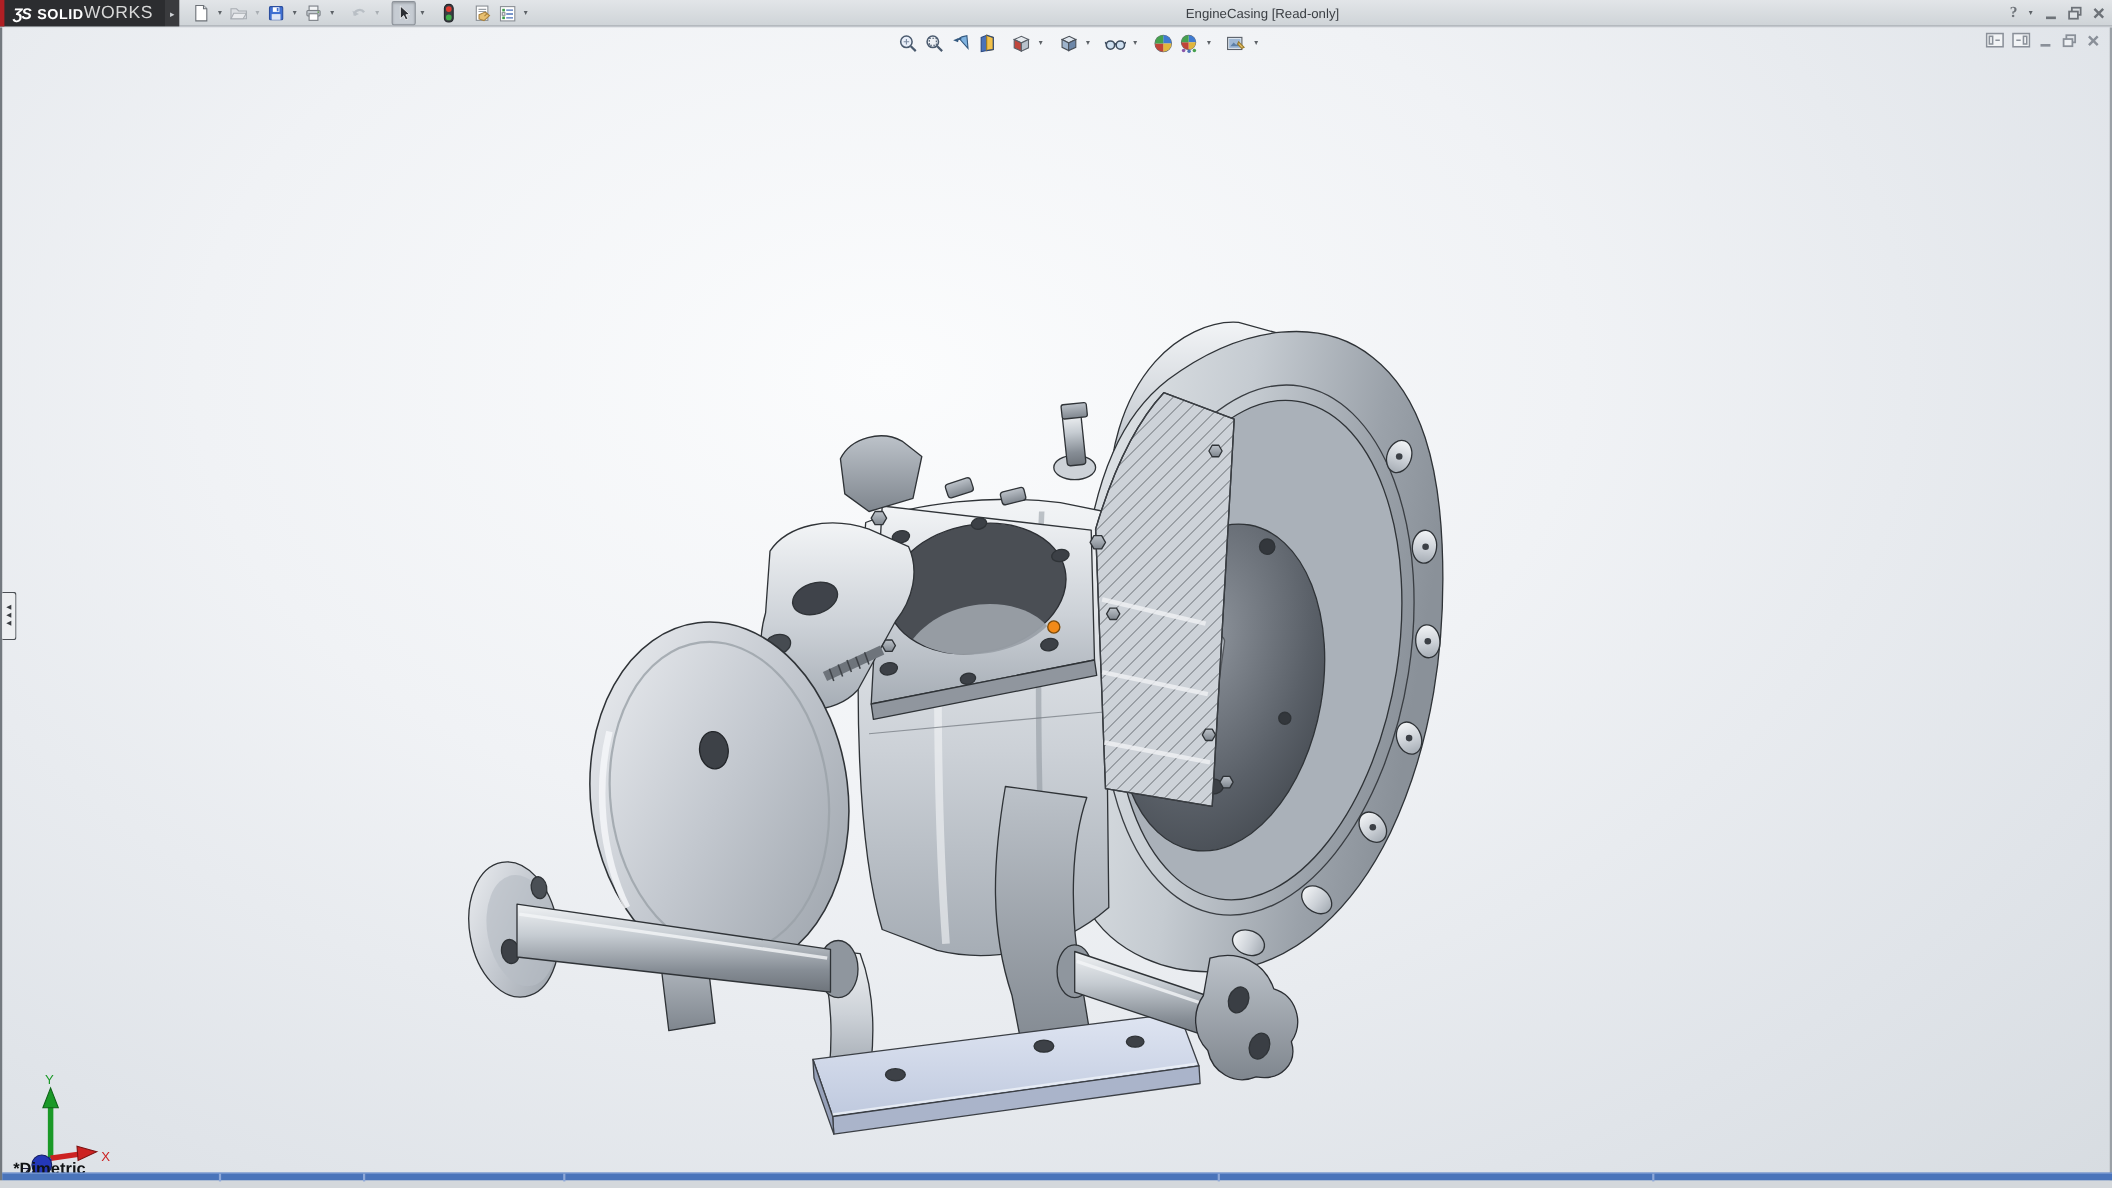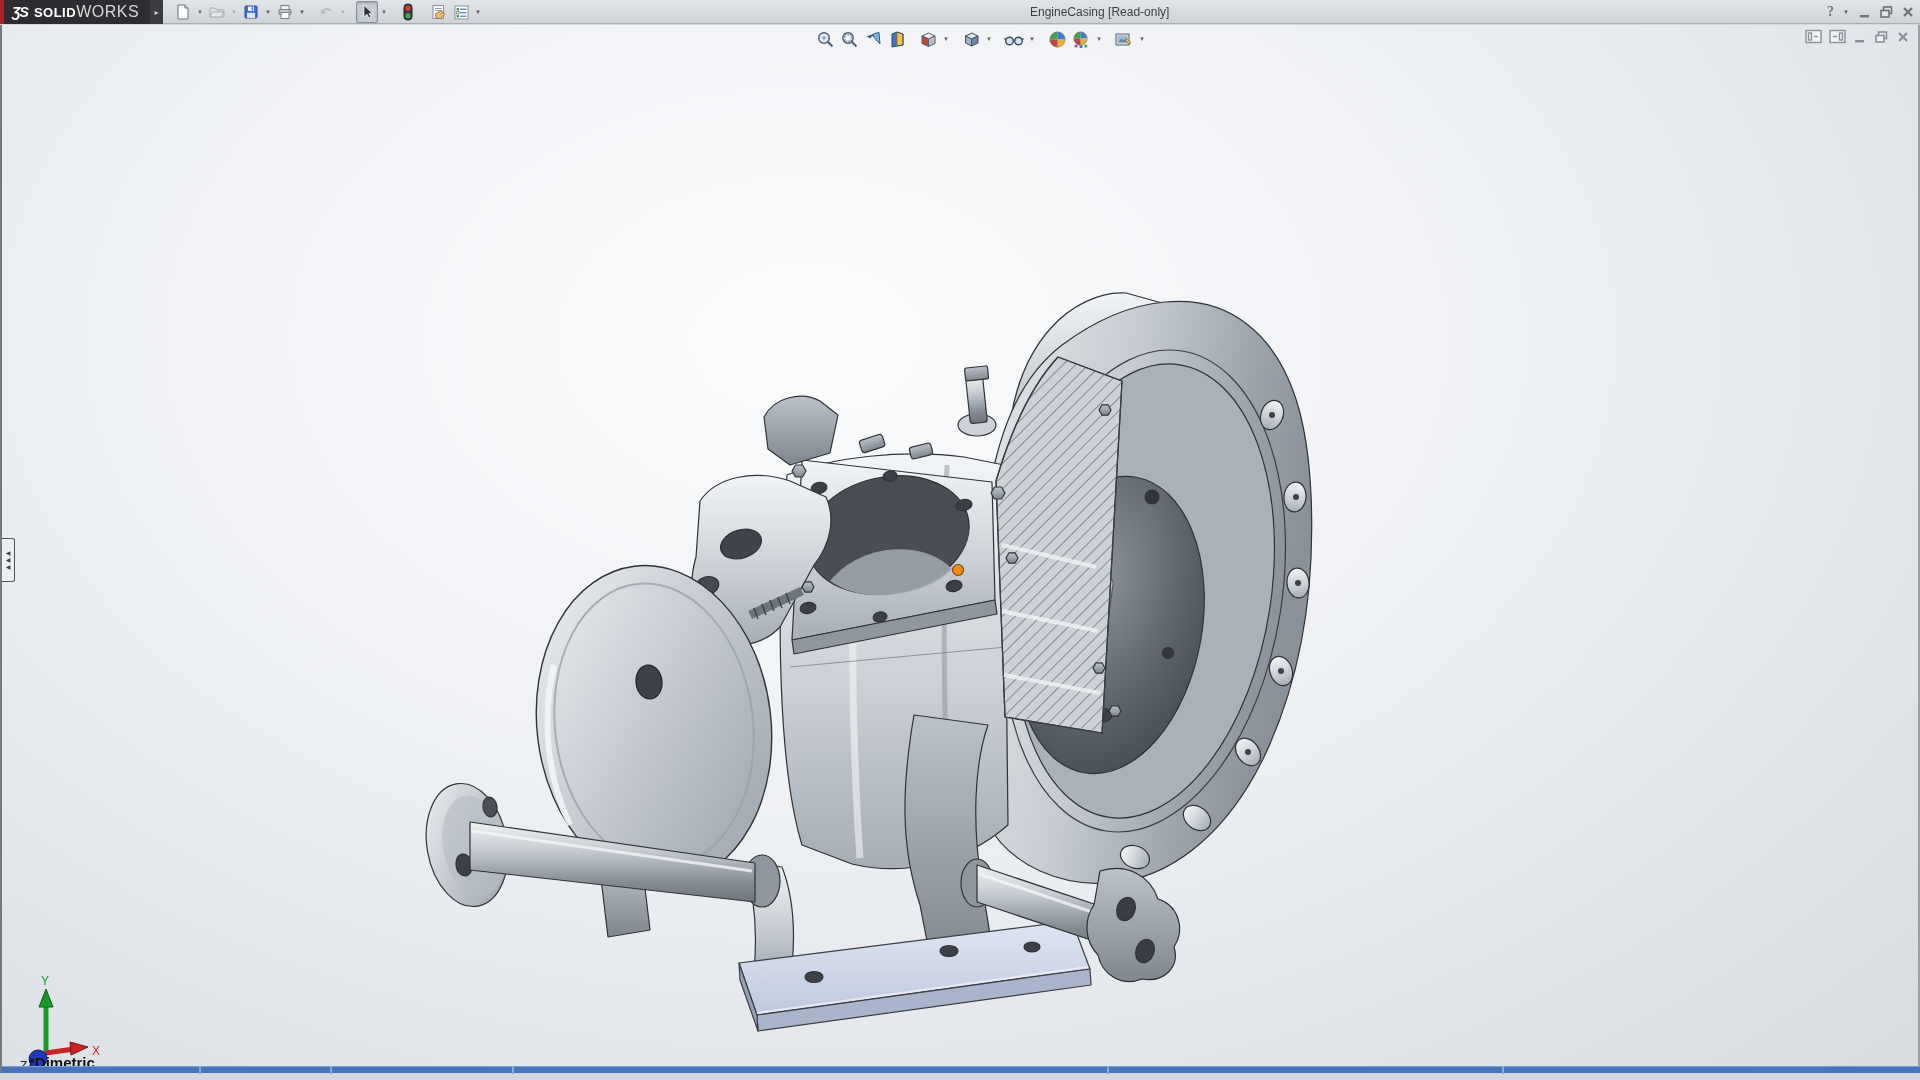--- a/index.html
+++ b/index.html
@@ -18,21 +18,21 @@
   .logo-flyout{ position:absolute; left:150px; top:0; width:13px; height:24px; background:#3a3b3e;
     color:#cfd2d6; font-size:8px; display:flex; align-items:center; justify-content:center; }
 
   .main-toolbar{ position:absolute; left:172px; top:1px; height:22px; display:flex; align-items:center; gap:1px; }
   .tbtn{ width:22px; height:22px; display:flex; align-items:center; justify-content:center; border:1px solid transparent; border-radius:2px; }
   .tbtn.pressed{ background:#c6ccd3; border:1px solid #8b9198; box-shadow:inset 0 1px 2px rgba(0,0,0,.25); }
   .dd{ font-size:7px; color:#5c6166; width:10px; text-align:center; }
   .dd.dim{ color:#a9aeb3; }
   .tb-gap{ width:6px; }
 
-  .win-title{ position:absolute; left:1030px; top:5px; font-size:12px; color:#3b3f44; }
+  .win-title{ position:absolute; left:1078px; top:5px; font-size:12px; color:#3b3f44; }
 
   .win-controls{ position:absolute; right:5px; top:0; height:24px; display:flex; align-items:center; gap:7px; }
   .wc{ color:#6d7278; display:flex; align-items:center; justify-content:center; }
   .wc-help{ font-size:14px; font-weight:bold; font-family:"Liberation Serif", serif; }
 
   
   .viewport{ position:absolute; left:0; top:25px; width:1920px; height:1048px;
     border-left:2px solid #73797f; border-right:2px solid #9aa0a6;
     background:radial-gradient(ellipse at 42% 30%, #fbfcfd 0%, #f0f2f5 40%, #e0e4e9 78%, #d7dce1 100%); }
 
@@ -48,21 +48,21 @@
   .left-tab{ position:absolute; left:0; top:513px; width:13px; height:44px; background:#edeff1;
     border:1px solid #4c5055; border-left:none; border-radius:0 3px 3px 0;
     display:flex; flex-direction:column; align-items:center; justify-content:center; gap:1px; }
   .left-tab span{ font-size:6px; color:#3a3d41; line-height:1; }
 
   
   .model-svg{ position:absolute; left:420px; top:250px; }
 
   
   .triad-svg{ position:absolute; left:6px; top:950px; }
-  .view-label{ position:absolute; left:27px; top:1029px; font-size:15px; font-weight:bold; color:#101214; }
+  .view-label{ position:absolute; left:10px; top:1029px; font-size:15px; font-weight:bold; color:#101214; }
 
   
   .status-sliver{ position:absolute; left:0; bottom:0; width:1920px; height:7px; background:#4a74ba; border-top:1px solid #7f9fd4; }
   .status-sliver i{ position:absolute; top:0; width:2px; height:7px; background:#8fa9d8; }
 
   svg text{ font-family:"Liberation Sans", sans-serif; }
 </style>
 </head>
 <body>
 

